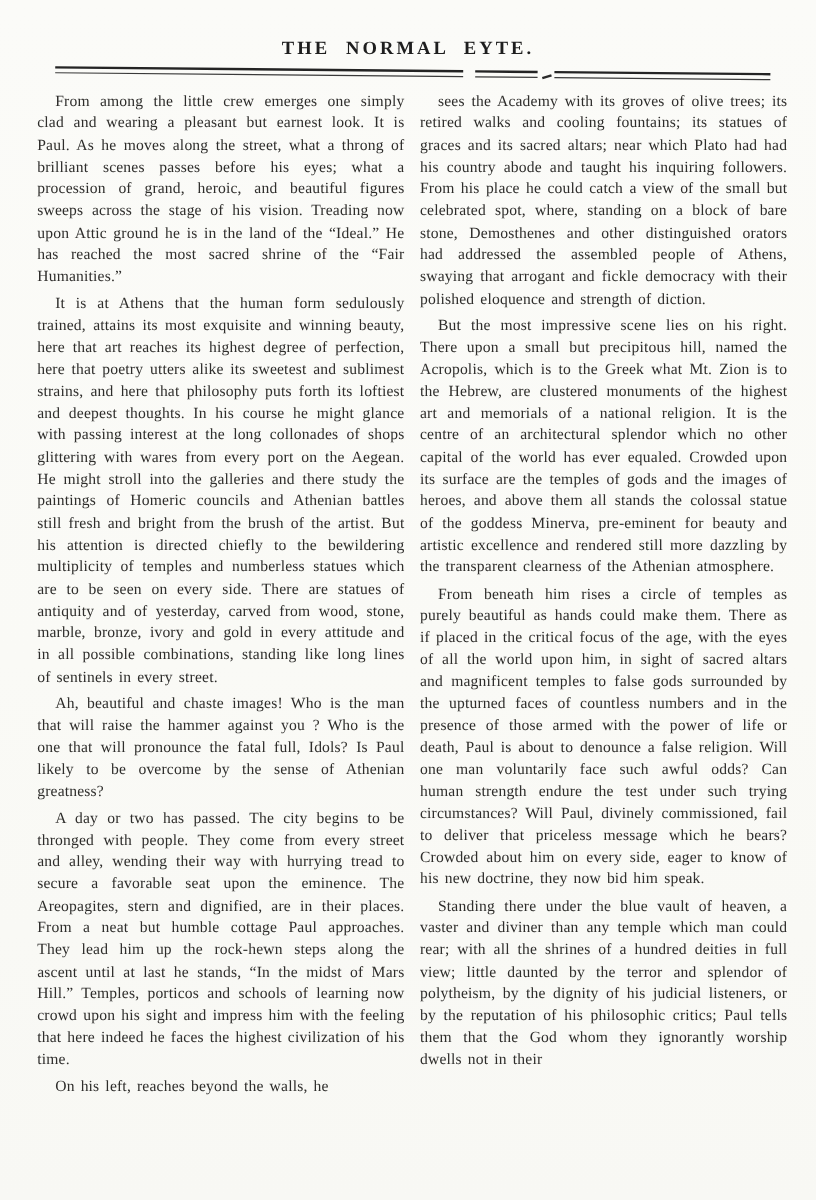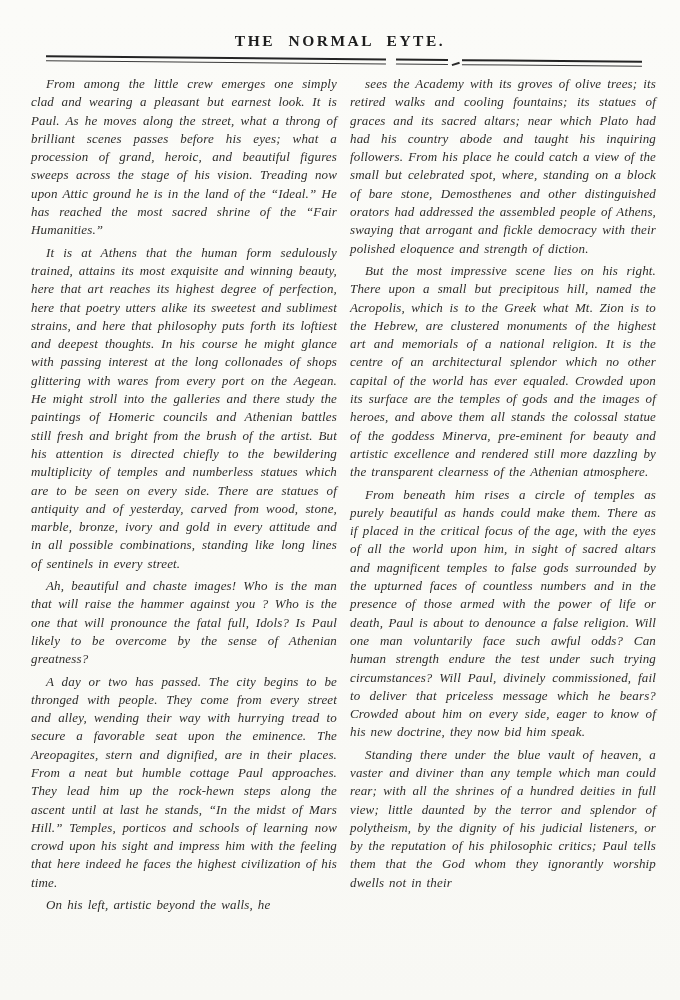--- a/index.html
+++ b/index.html
@@ -46,21 +46,20 @@
     height: 5px;
     border-bottom: 2px solid #2b2b2b;
     transform: rotate(-18deg);
     margin: 0 3px;
   }
   .seg-c { flex: 1 1 auto; }
   .columns {
     display: flex;
     gap: 13px;
     padding: 11px 24px 0 31px;
-    font-style: italic;
   }
   .column {
     flex: 1 1 0;
     font-size: 13px;
     line-height: 18.3px;
     text-align: justify;
     word-spacing: 1.6px;
     letter-spacing: 0.15px;
     color: #2e2d2b;
   }
@@ -85,21 +84,21 @@
     <div class="rule-seg seg-c"></div>
   </div>
 
   <div class="columns">
 
     <div class="column">
       <p>From among the little crew emerges one simply clad and wearing a pleasant but earnest look. It is Paul.  As he moves along the street, what a throng of brilliant scenes passes before his eyes; what a procession of grand, heroic, and beautiful figures sweeps across the stage of his vision. Treading now upon Attic ground he is in the land of the “Ideal.”  He has reached the most sacred shrine of the “Fair Humanities.”</p>
       <p>It is at Athens that the human form sedulously trained, attains its most exquisite and winning beauty, here that art reaches its highest degree of perfection, here that poetry utters alike its sweetest and sublimest strains, and here that philosophy puts forth its loftiest and deepest thoughts.  In his course he might glance with passing interest at the long collonades of shops glittering with wares from every port on the Aegean.  He might stroll into the galleries and there study the paintings of Homeric councils and Athenian battles still fresh and bright from the brush of the artist.  But his attention is directed chiefly to the bewildering multiplicity of temples and numberless statues which are to be seen on every side.  There are statues of antiquity and of yesterday, carved from wood, stone, marble, bronze, ivory and gold in every attitude and in all possible combinations, standing like long lines of sentinels in every street.</p>
       <p>Ah, beautiful and chaste images!  Who is the man that will raise the hammer against you ? Who is the one that will pronounce the fatal full, Idols?  Is Paul likely to be overcome by the sense of Athenian greatness?</p>
       <p>A day or two has passed.  The city begins to be thronged with people.  They come from every street and alley, wending their way with hurrying tread to secure a favorable seat upon the eminence.  The Areopagites, stern and dignified, are in their places.  From a neat but humble cottage Paul approaches.  They lead him up the rock-hewn steps along the ascent until at last he stands, “In the midst of Mars Hill.” Temples, porticos and schools of learning now crowd upon his sight and impress him with the feeling that here indeed he faces the highest civilization of his time.</p>
-      <p>On his left, artistic beyond the walls, he</p>
+      <p>On his left, reaches beyond the walls, he</p>
     </div>
 
     <div class="column">
       <p>sees the Academy with its groves of olive trees; its retired walks and cooling fountains; its statues of graces and its sacred altars; near which Plato had had his country abode and taught his inquiring followers.  From his place he could catch a view of the small but celebrated spot, where, standing on a block of bare stone, Demosthenes and other distinguished orators had addressed the assembled people of Athens, swaying that arrogant and fickle democracy with their polished eloquence and strength of diction.</p>
       <p>But the most impressive scene lies on his right. There upon a small but precipitous hill, named the Acropolis, which is to the Greek what Mt. Zion is to the Hebrew, are clustered monuments of the highest art and memorials of a national religion.  It is the centre of an architectural splendor which no other capital of the world has ever equaled.  Crowded upon its surface are the temples of gods and the images of heroes, and above them all stands the colossal statue of the goddess Minerva, pre-eminent for beauty and artistic excellence and rendered still more dazzling by the transparent clearness of the Athenian atmosphere.</p>
       <p>From beneath him rises a circle of temples as purely beautiful as hands could make them. There as if placed in the critical focus of the age, with the eyes of all the world upon him, in sight of sacred altars and magnificent temples to false gods surrounded by the upturned faces of countless numbers and in the presence of those armed with the power of life or death, Paul is about to denounce a false religion.  Will one man voluntarily face such awful odds?  Can human strength endure the test under such trying circumstances? Will Paul, divinely commissioned, fail to deliver that priceless message which he bears?  Crowded about him on every side, eager to know of his new doctrine, they now bid him speak.</p>
       <p>Standing there under the blue vault of heaven, a vaster and diviner than any temple which man could rear; with all the shrines of a hundred deities in full view; little daunted by the terror and splendor of polytheism, by the dignity of his judicial listeners, or by the reputation of his philosophic critics; Paul tells them that the God whom they ignorantly worship dwells not in their</p>
     </div>
 
   </div>

